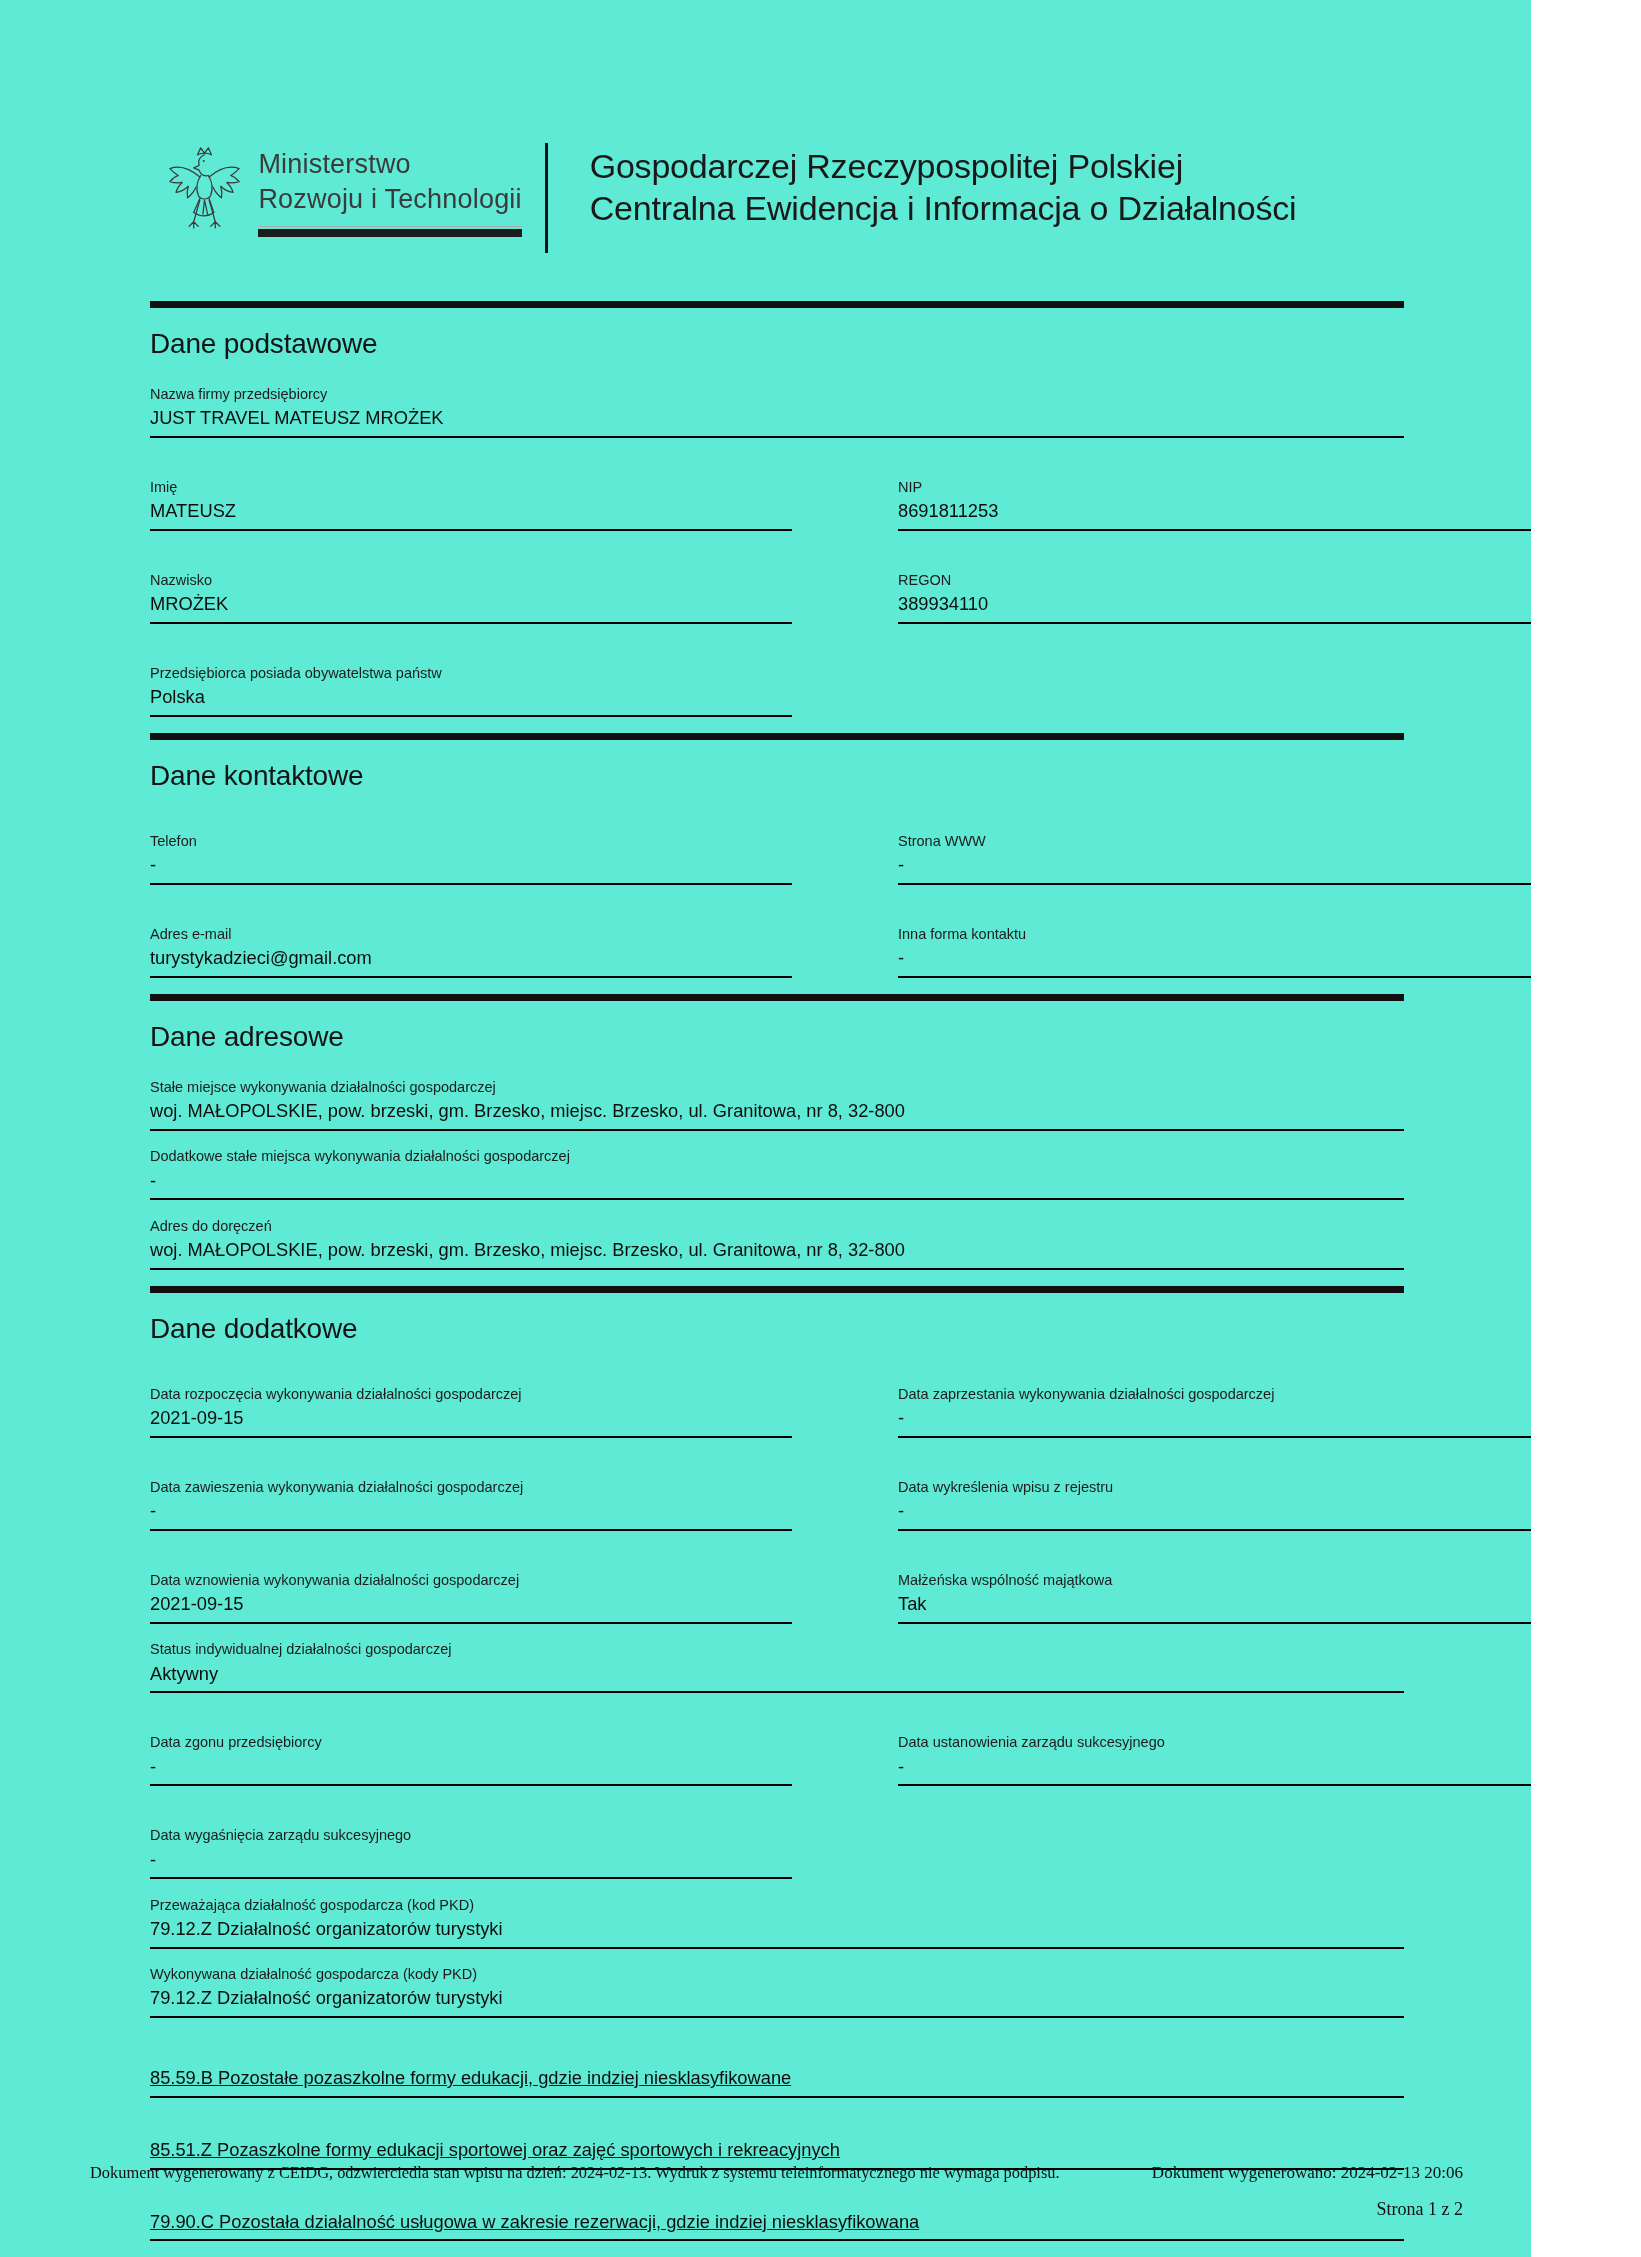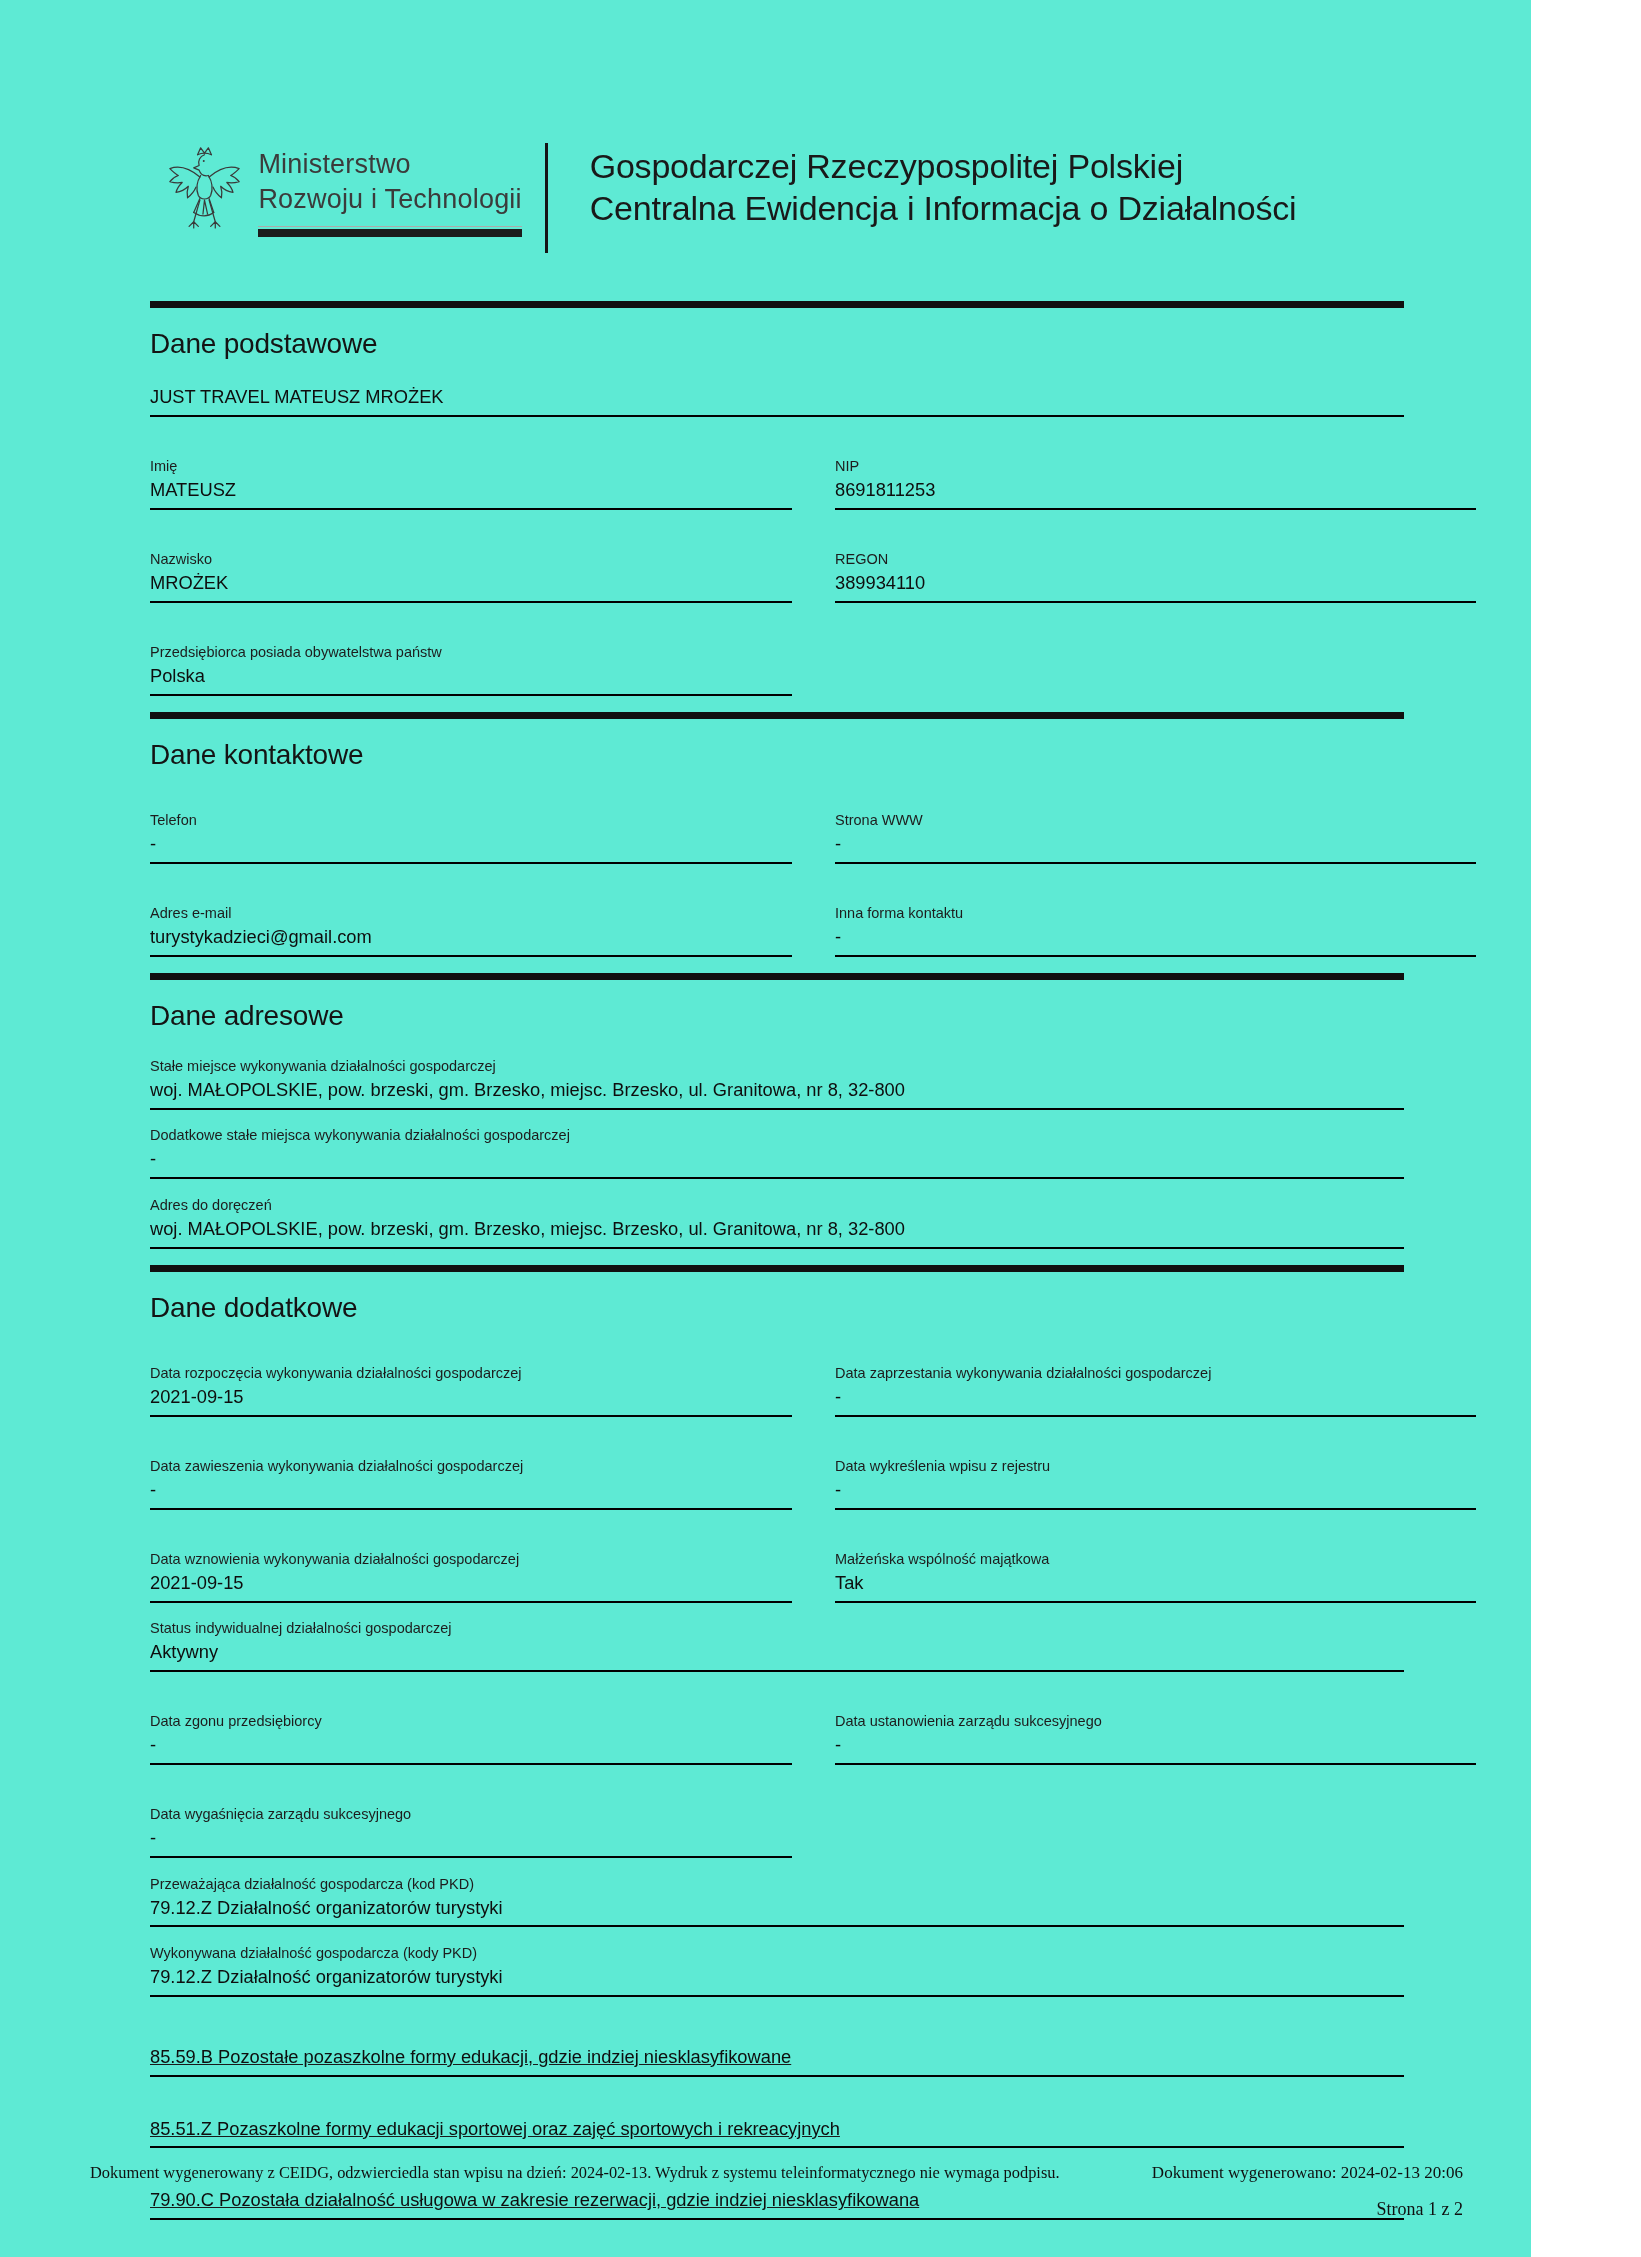--- a/index.html
+++ b/index.html
@@ -24,21 +24,21 @@
   .doc-title span { display:block; font-size:34px; line-height:42px; color:#191919; }
 
   
   .content { margin:0 127px 0 150px; }
   .section { margin-top:13.5px; }
   .section.first { margin-top:48px; }
   .bar { height:6.8px; background:#101010; }
   .section-title { margin-top:20px; font-size:28px; font-weight:400; color:#141414; letter-spacing:-0.2px; }
   .rows { margin-top:25px; }
   .row { display:grid; grid-template-columns:1fr; margin-bottom:16.4px; }
-  .row.two, .row.half { grid-template-columns:642px 641px; column-gap:43px;margin-top:40px; }
+  .row.two, .row.half { grid-template-columns:642px 641px; column-gap:106px;margin-top:40px; }
   .field { border-bottom:2.9px solid #000; padding-bottom:5.8px; }
   .label { font-size:14.5px; line-height:18.3px; color:#1d1d1d; margin-bottom:2.9px; }
   .value { font-size:18.3px; line-height:24px; color:#0e0e0e; }
   .pkd-item { margin-top:40px; border-bottom:2.9px solid #000; padding-bottom:5.8px;text-decoration:underline; }
   .pkd-item.firstgap { margin-top:48px; }
 
   
   .footer {
     position:absolute; left:58px; right:68px; top:2163px;
     display:flex; justify-content:space-between; align-items:flex-start;
@@ -83,20 +83,21 @@
   </header>
 
   <main class="content">
 
     <section class="section first">
       <div class="bar"></div>
       <h2 class="section-title">Dane podstawowe</h2>
       <div class="rows">
         <div class="row">
           <div class="field">
+            <div class="label">Nazwa firmy przedsiębiorcy</div>
             <div class="value">JUST TRAVEL MATEUSZ MROŻEK</div>
           </div>
         </div>
         <div class="row two">
           <div class="field">
             <div class="label">Imię</div>
             <div class="value">MATEUSZ</div>
           </div>
           <div class="field">
             <div class="label">NIP</div>

